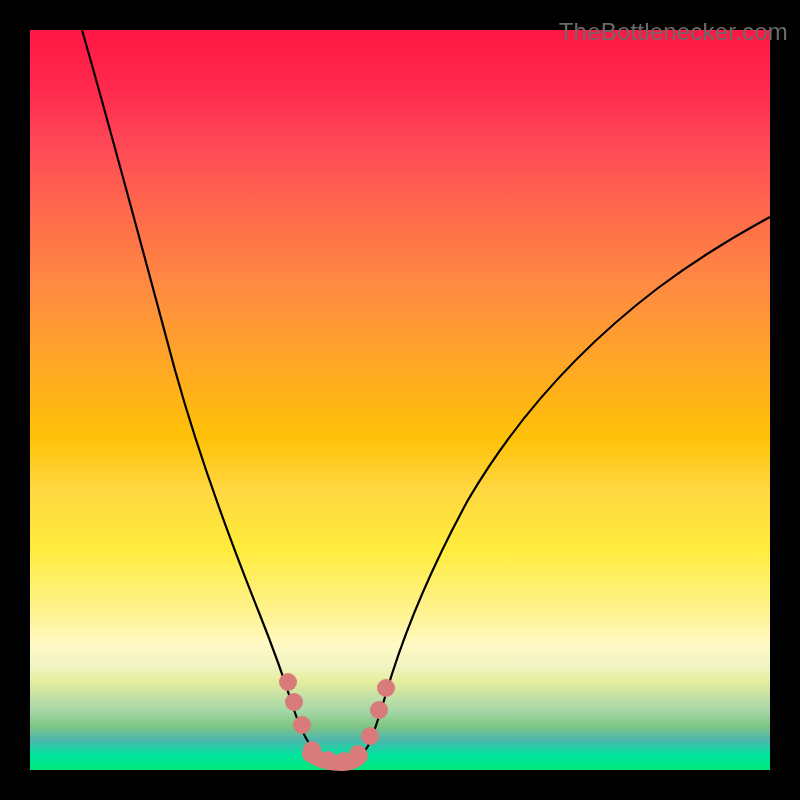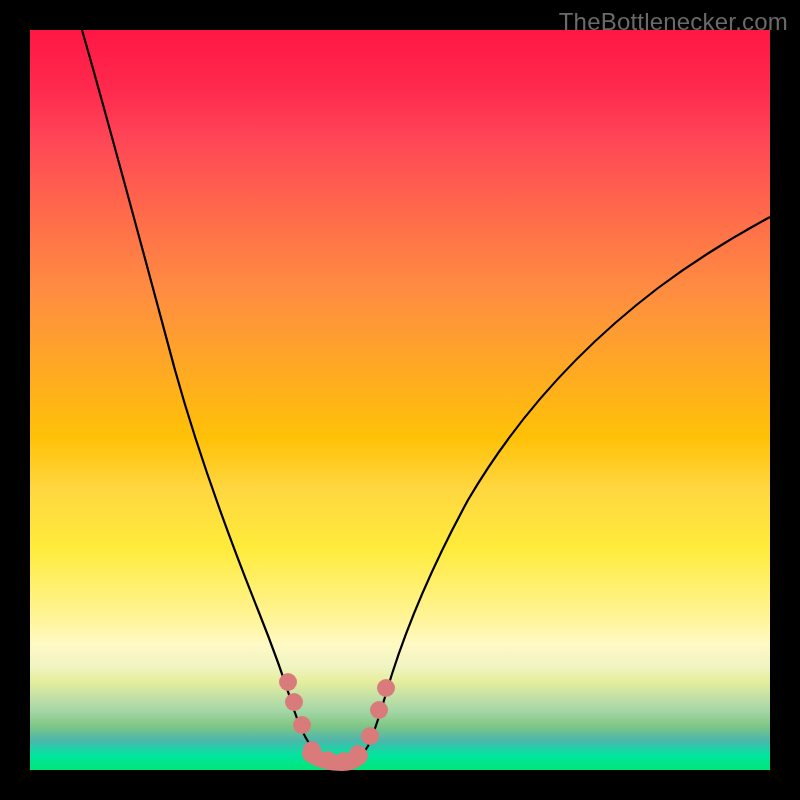--- a/index.html
+++ b/index.html
@@ -34,21 +34,21 @@
       #c5e1a5 90%,
       #a5d6a7 92%,
       #81c784 94%,
       #4db6ac 96%,
       #00e5a0 98%,
       #00e676 100%
     );
   }
   .watermark {
     position: absolute;
-    top: 8px;
+    top: 18px;
     right: 12px;
     font-family: Arial, Helvetica, sans-serif;
     font-size: 24px;
     font-weight: 500;
     color: #6a6a6a;
     letter-spacing: 0.2px;
     user-select: none;
   }
   svg.curve {
     position: absolute;

